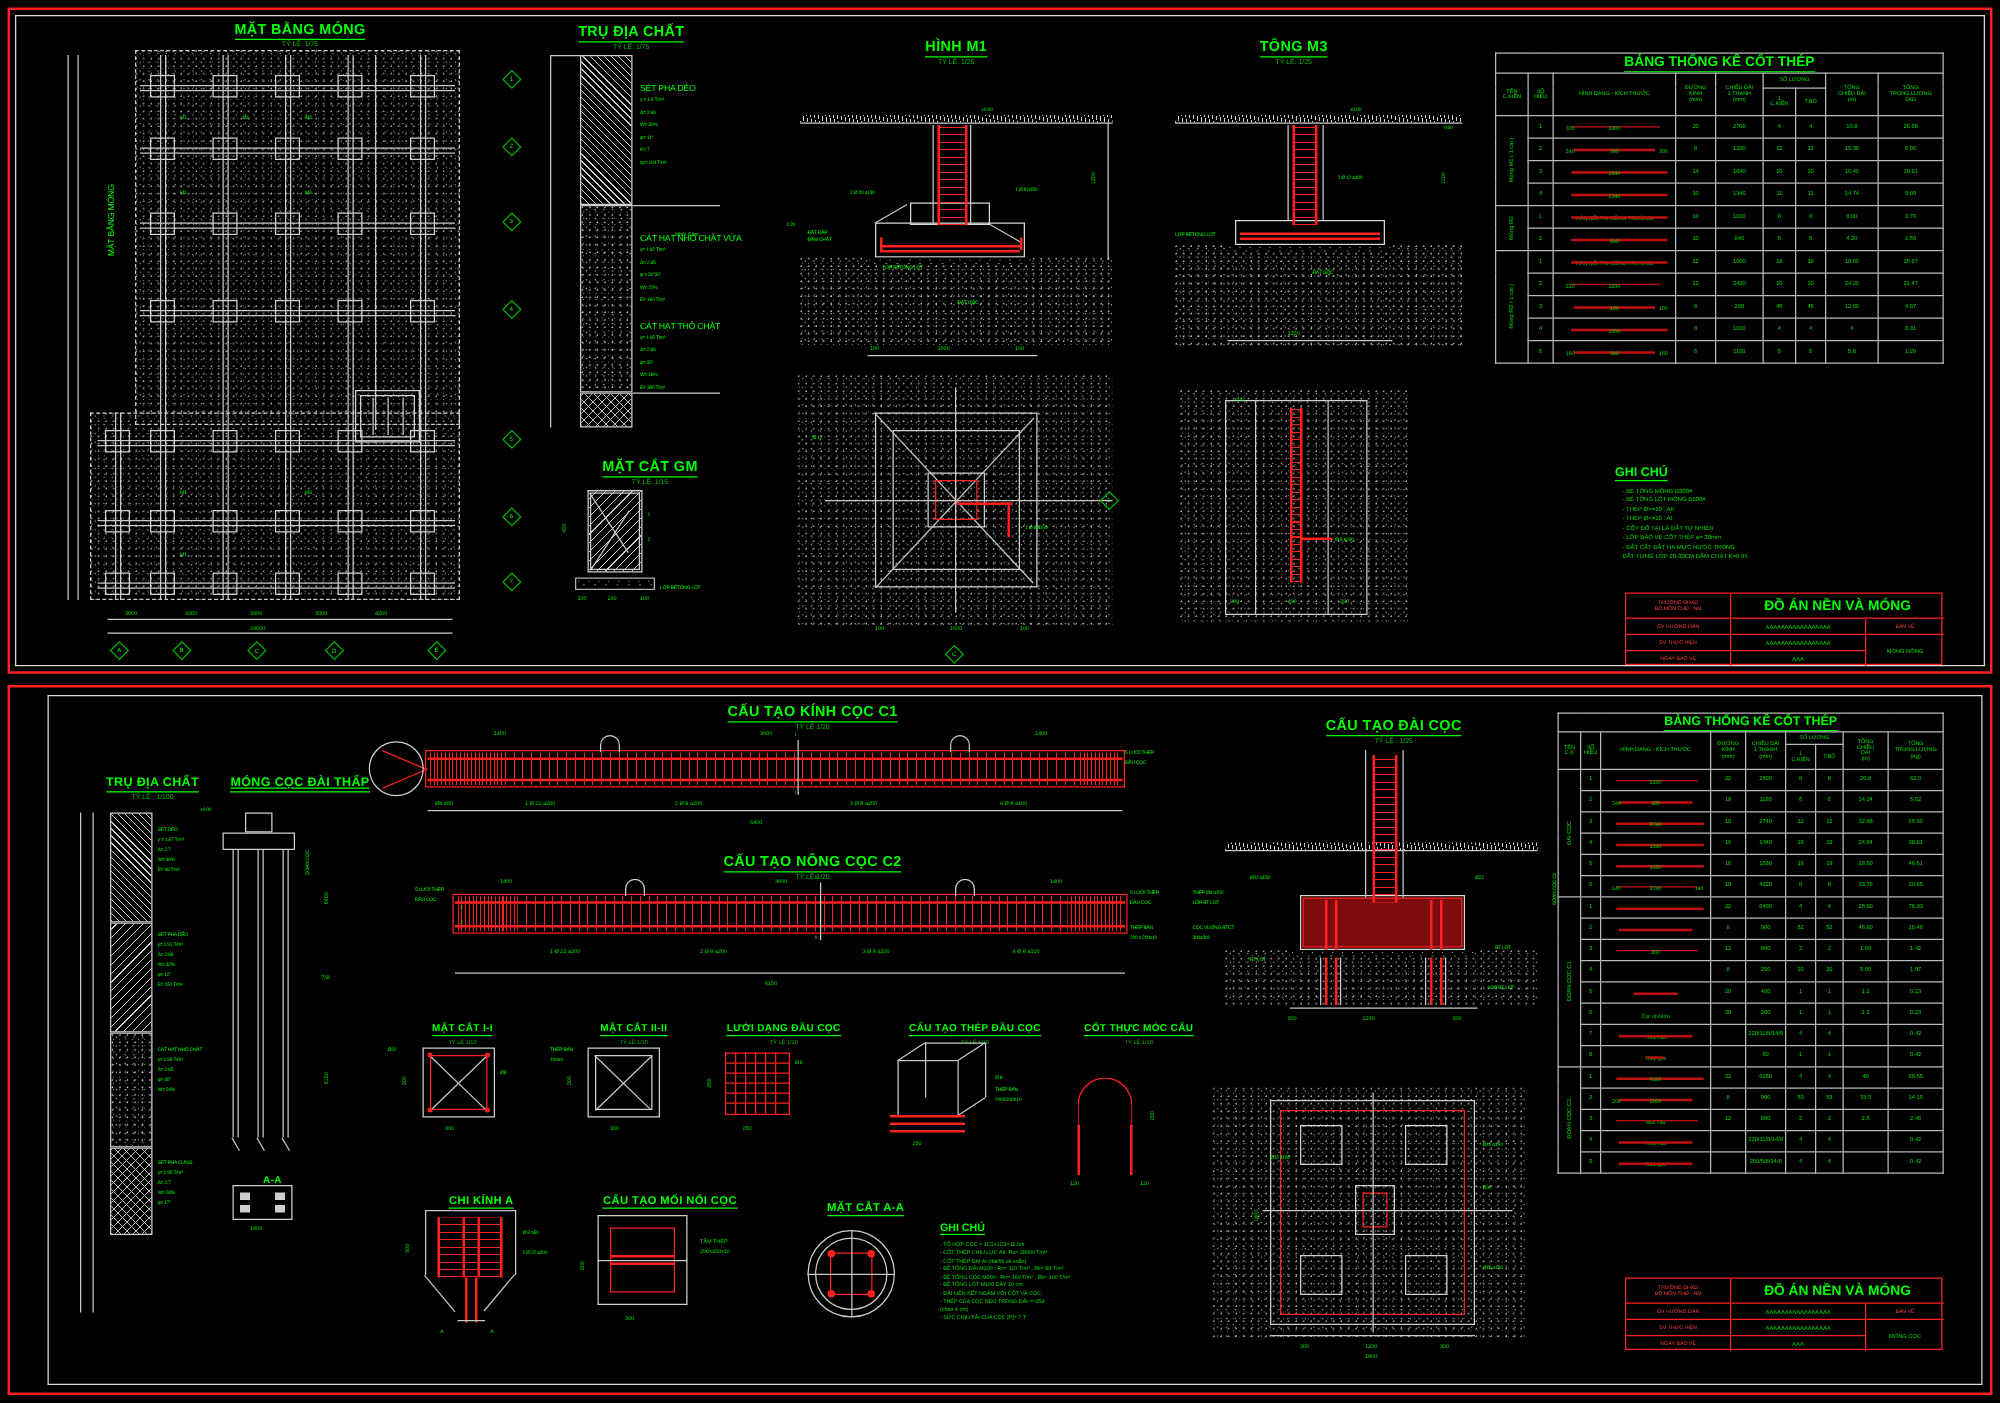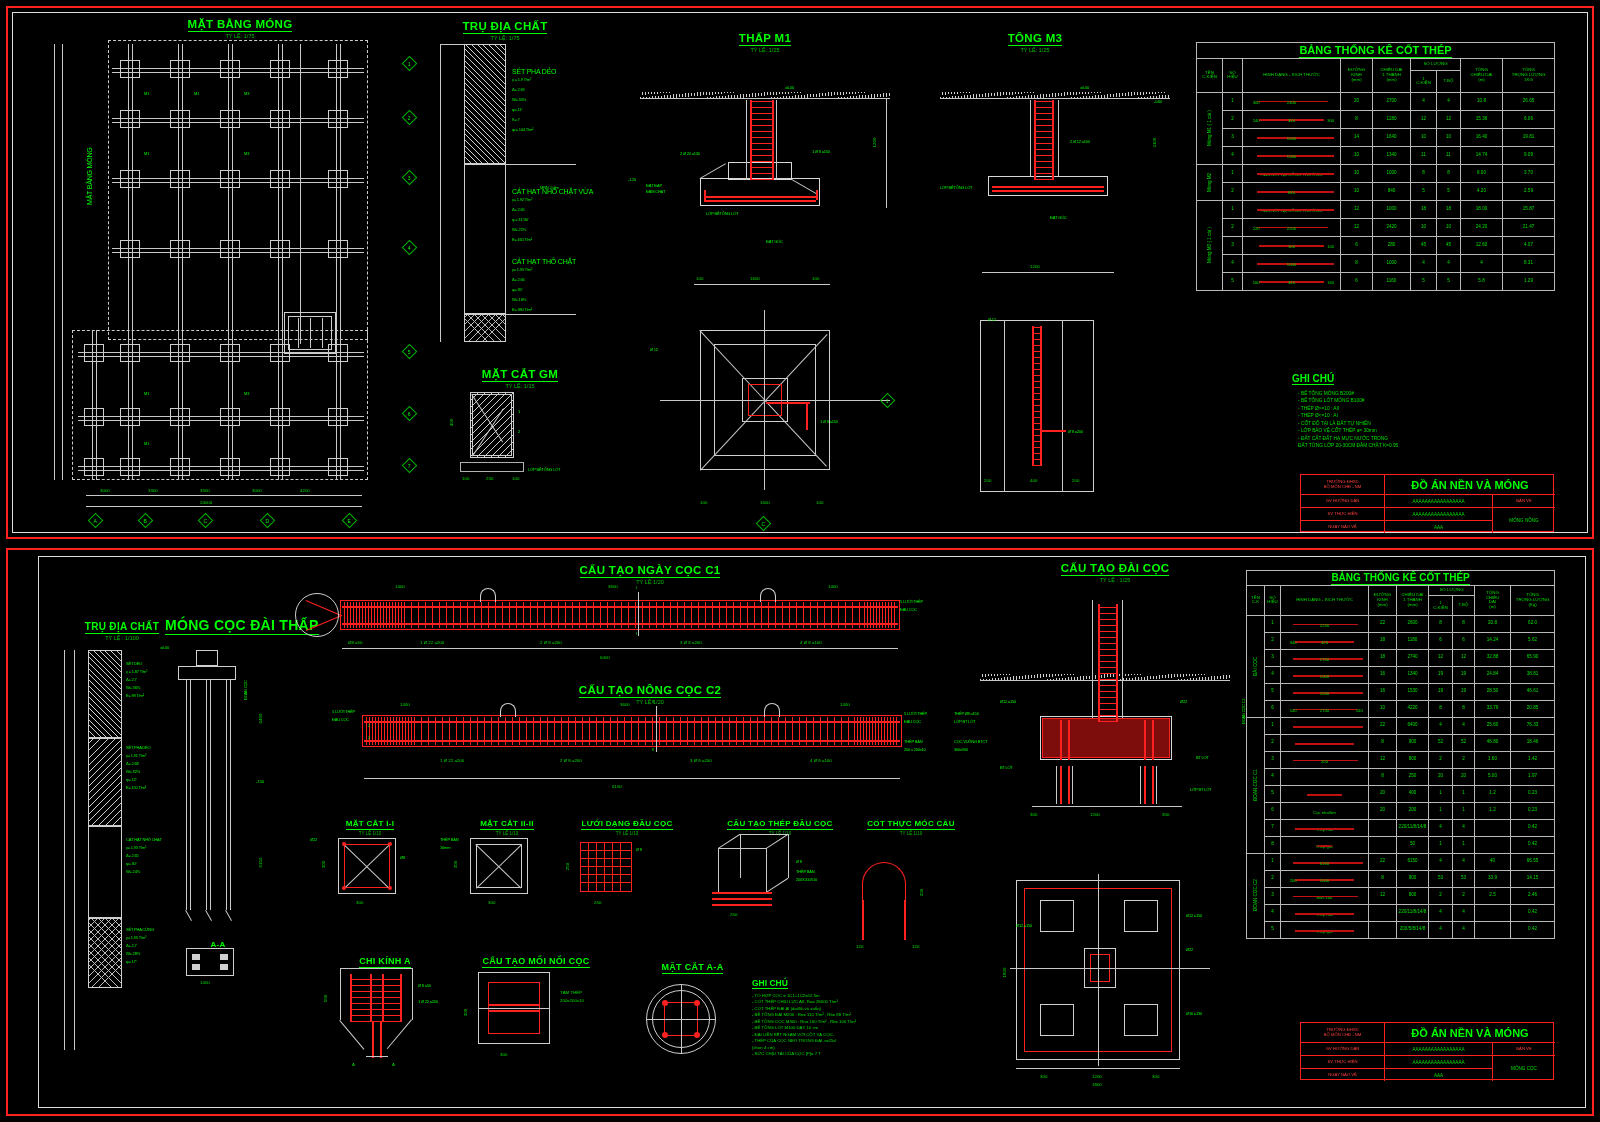--- a/index.html
+++ b/index.html
@@ -155,21 +155,21 @@
 
   <div class="ttlwrap" style="left:110px;top:14px;width:260px;">
     <span class="title">MẶT BẰNG MÓNG</span>
     <div class="subtitle">TỶ LỆ: 1/75</div>
   </div>
   <div class="ttlwrap" style="left:420px;top:16px;width:170px;">
     <span class="title">TRỤ ĐỊA CHẤT</span>
     <div class="subtitle">TỶ LỆ: 1/75</div>
   </div>
   <div class="ttlwrap" style="left:685px;top:28px;width:160px;">
-    <span class="title">THẤP M1</span>
+    <span class="title">HÌNH M1</span>
     <div class="subtitle">TỶ LỆ: 1/25</div>
   </div>
   <div class="ttlwrap" style="left:955px;top:28px;width:160px;">
     <span class="title">TÔNG M3</span>
     <div class="subtitle">TỶ LỆ: 1/25</div>
   </div>
   <div class="ttlwrap" style="left:440px;top:364px;width:160px;">
     <span class="title">MẶT CẮT GM</span>
     <div class="subtitle">TỶ LỆ: 1/15</div>
   </div>
@@ -755,31 +755,31 @@
   </div>
 
   <div class="frame-outer" style="left:6px;top:548px;width:1588px;height:568px;"></div>
   <div class="frame-inner" style="left:38px;top:556px;width:1548px;height:552px;"></div>
 
   <div class="ttlwrap" style="left:62px;top:616px;width:120px;">
     <span class="title" style="font-size:10px;">TRỤ ĐỊA CHẤT</span>
     <div class="subtitle">TỶ LỆ : 1/100</div>
   </div>
   <div class="ttlwrap" style="left:165px;top:616px;width:150px;">
-    <span class="title" style="font-size:14px;">MÓNG CỌC ĐÀI THẤP</span>
+    <span class="title" style="font-size:10px;text-decoration:underline;">MÓNG CỌC ĐÀI THẤP</span>
   </div>
   <div class="ttlwrap" style="left:540px;top:560px;width:220px;">
-    <span class="title">CẤU TẠO NGÀY CỌC C1</span>
+    <span class="title">CẤU TẠO KÍNH CỌC C1</span>
     <div class="subtitle">TỶ LỆ 1/20</div>
   </div>
   <div class="ttlwrap" style="left:540px;top:680px;width:220px;">
     <span class="title">CẤU TẠO NÔNG CỌC C2</span>
     <div class="subtitle">TỶ LỆ 1/20</div>
   </div>
-  <div class="ttlwrap" style="left:1030px;top:558px;width:170px;">
+  <div class="ttlwrap" style="left:1030px;top:571px;width:170px;">
     <span class="title">CẤU TẠO ĐÀI CỌC</span>
     <div class="subtitle">TỶ LỆ : 1/25</div>
   </div>
 
   <div class="ttlwrap" style="left:325px;top:812px;width:90px;">
     <span class="title" style="font-size:8px;margin-top:16px;">MẶT CẮT I-I</span>
     <div class="subtitle" style="font-size:4.5px;">TỶ LỆ 1/10</div>
   </div>
   <div class="ttlwrap" style="left:460px;top:812px;width:94px;">
     <span class="title" style="font-size:8px;">MẶT CẮT II-II</span>

